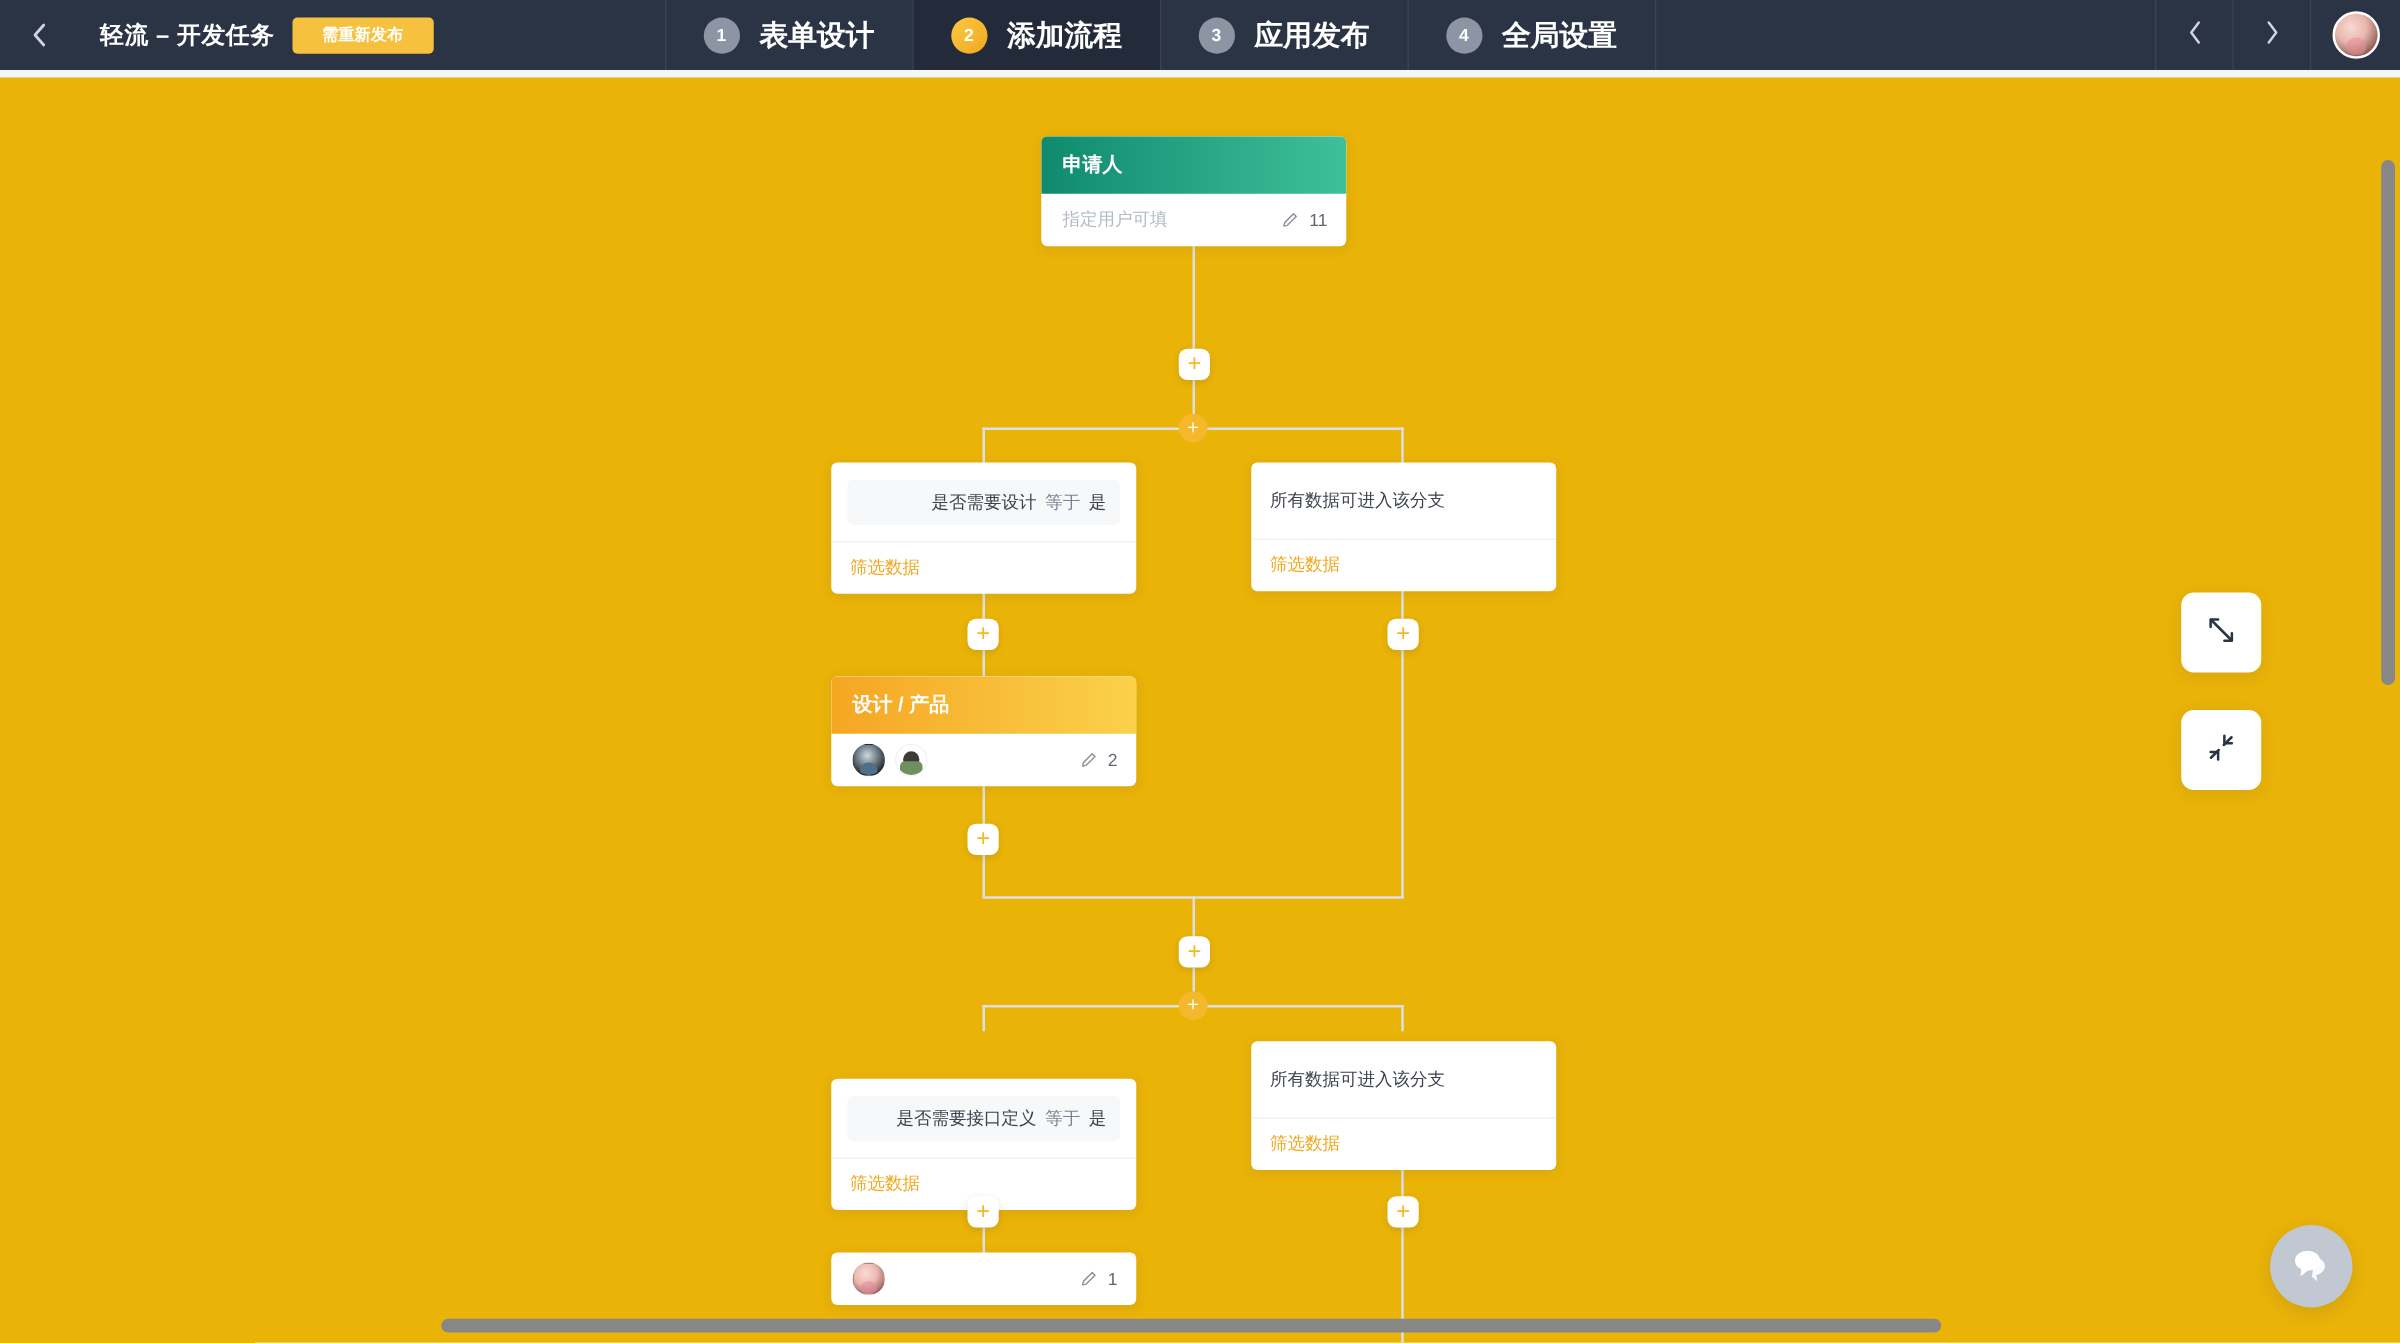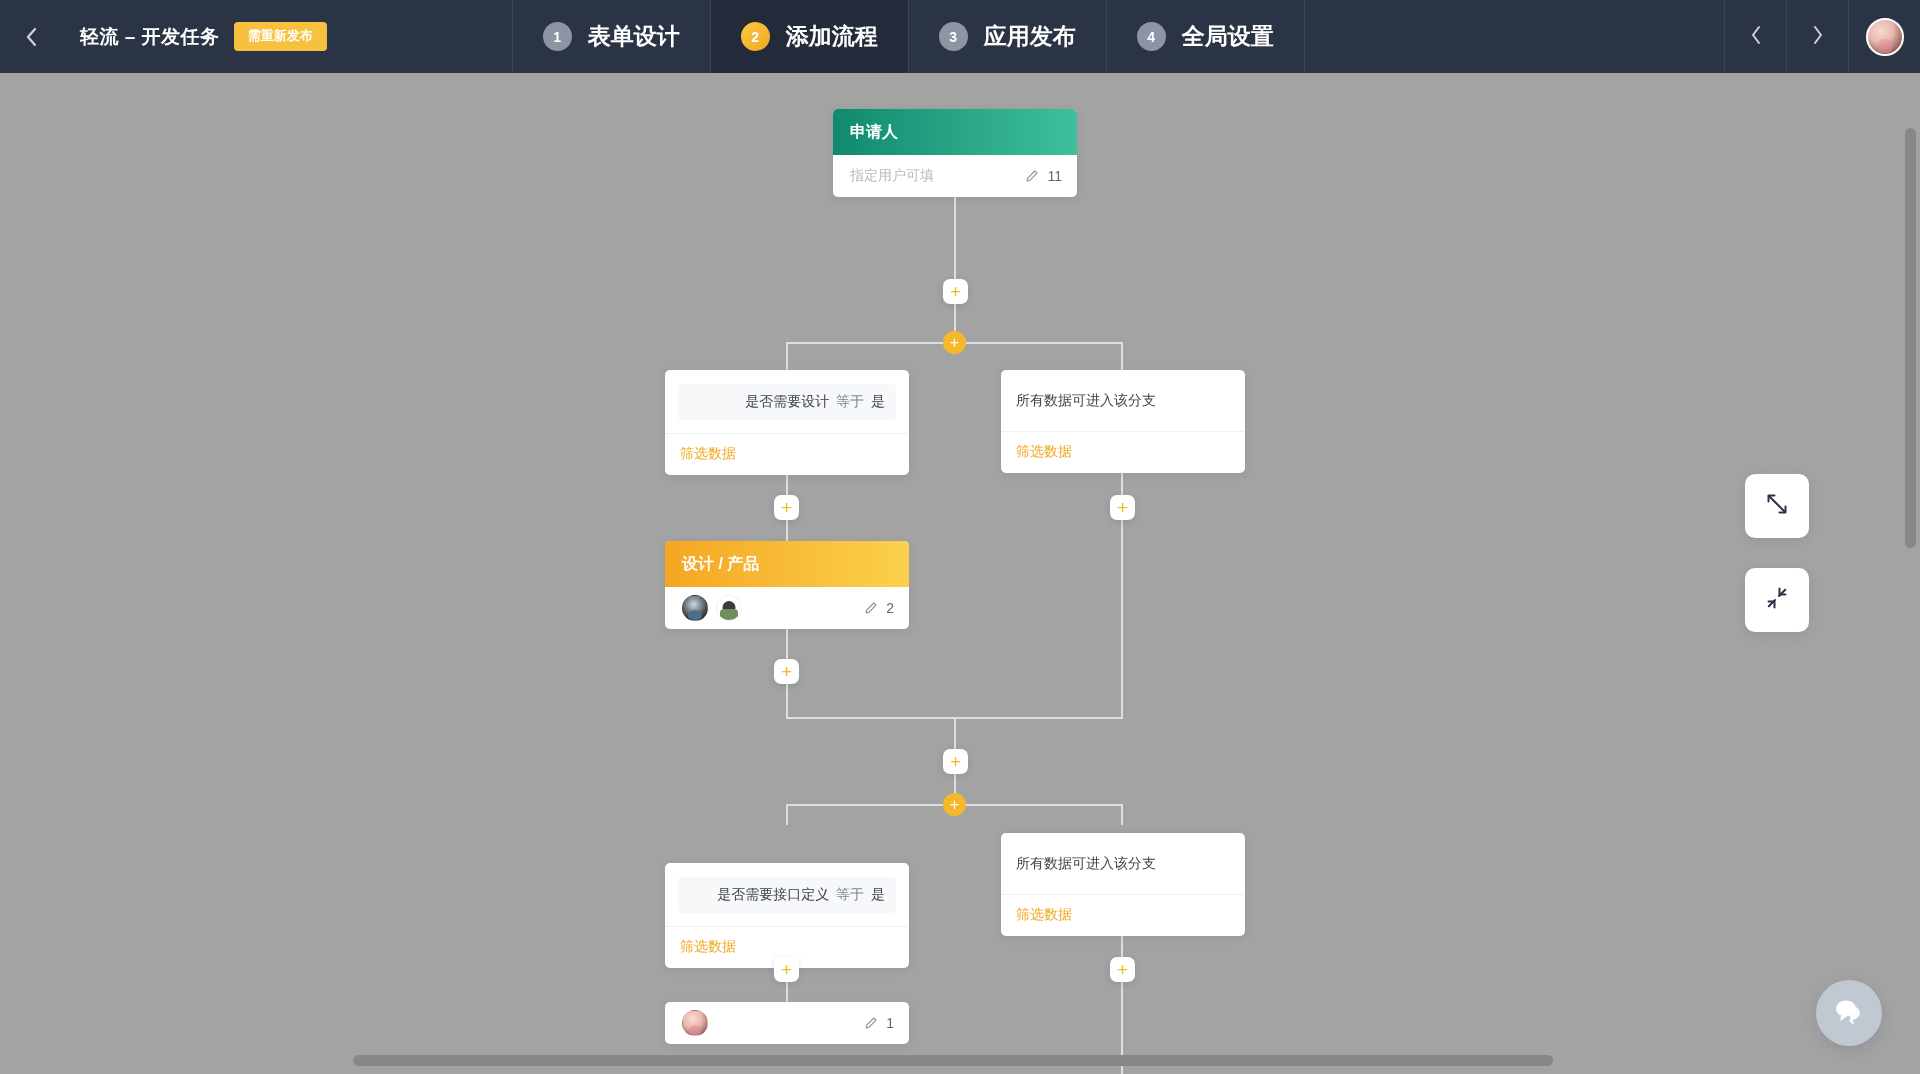--- a/index.html
+++ b/index.html
@@ -6,21 +6,21 @@
   html, body {
     width: 1920px; height: 1074px;
     overflow: hidden;
     font-family: "Liberation Sans", "DejaVu Sans", sans-serif;
     background: #f4f5f7;
   }
 
   
   .topbar {
     position: absolute; top: 0; left: 0;
-    width: 1920px; height: 73px;
+    width: 1920px; height: 56px;
     background: #2b3445;
     display: flex; align-items: stretch;
     z-index: 50;
   }
   .tb-back {
     width: 62px; display: flex; align-items: center; justify-content: center;
     color: #cfd4dd; cursor: pointer;
   }
   .tb-back svg { display: block; }
   .tb-title-wrap {
@@ -28,21 +28,21 @@
     padding-left: 18px;
     flex: 0 0 auto;
   }
   .tb-title {
     color: #ffffff; font-size: 19px; font-weight: bold; letter-spacing: .5px;
     white-space: nowrap;
   }
   .tb-badge {
     background: #f5c13f; color: #ffffff;
     font-size: 13px; font-weight: bold;
-    border-radius: 4px; padding: 5px 14px 6px; white-space: nowrap; text-align: center;
+    border-radius: 4px; padding: 5px 24px 6px; white-space: nowrap; text-align: center;
   }
   .tb-spacer-left { flex: 0 0 185px; }
   .steps { display: flex; align-items: stretch; }
   .step {
     display: flex; align-items: center; gap: 16px;
     padding: 0 30px;
     border-left: 1px solid #3b4457;
     cursor: pointer;
     min-width: 182px;
   }
@@ -80,21 +80,21 @@
     content: ""; position: absolute; left: 50%; top: 56%;
     transform: translateX(-50%);
     width: 16px; height: 14px; border-radius: 50% 50% 45% 45%;
     background: rgba(230,140,150,.55);
   }
 
   
   .canvas {
     position: absolute; top: 62px; left: 0;
     width: 1920px; height: 1012px;
-    background: #a3a3a3;
+    background: #eab308;
     overflow: hidden;
   }
   .flow {
     position: absolute; top: 0; left: 0; width: 1920px; height: 1012px;
   }
 
   
   .vline { position: absolute; width: 2px; background: #dcdfe6; }
   .hline { position: absolute; height: 2px; background: #dcdfe6; }
 

